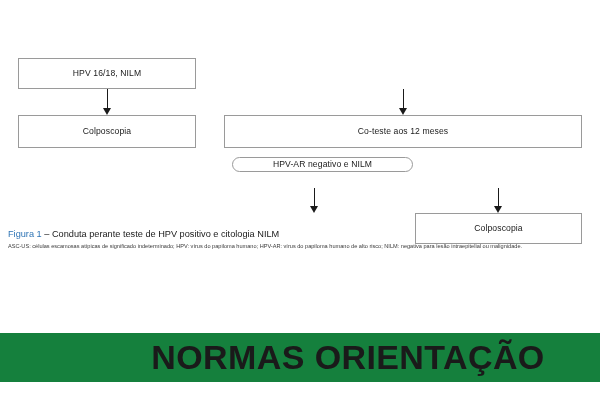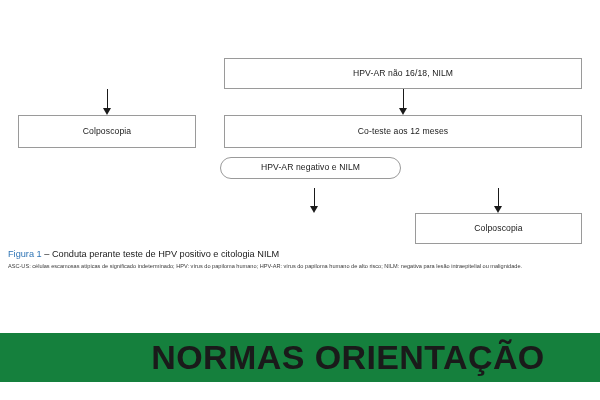--- a/index.html
+++ b/index.html
@@ -47,21 +47,21 @@
   }
 
   
   .n-hpv1618      { left: 18px;  top: 58px;  width: 178px; height: 31px; }
   .n-colpo-left   { left: 18px;  top: 115px; width: 178px; height: 33px; }
 
   
   .n-hpvar-nao    { left: 224px; top: 58px;  width: 358px; height: 31px; }
   .n-coteste      { left: 224px; top: 115px; width: 358px; height: 33px; align-items: center; }
 
-  .n-neg-nilm     { left: 220px; top: 157px; width: 181px; height: 22px; border-radius: 15px; }
+  .n-neg-nilm     { left: 232px; top: 157px; width: 181px; height: 15px; border-radius: 15px; }
   .n-pos-ascus    { left: 415px; top: 157px; width: 167px; height: 31px; }
 
   .n-rastreio     { left: 224px; top: 213px; width: 181px; height: 31px; }
   .n-colpo-right  { left: 415px; top: 213px; width: 167px; height: 31px; }
 
   
   .arrow {
     position: absolute;
     width: 11px;
   }
@@ -94,21 +94,21 @@
   .a-mid1   .head  { top: 18px; }
 
   .a-mid2   { left: 493px; top: 188px; }
   .a-mid2   .shaft { height: 18px; }
   .a-mid2   .head  { top: 18px; }
 
   
   #caption {
     position: absolute;
     left: 8px;
-    top: 249px;
+    top: 229px;
     width: 586px;
   }
   .cap-title {
     font-size: 9.2px;
     line-height: 11.5px;
     color: #1a1a1a;
     white-space: nowrap;
   }
   .cap-title .fig-label {
     color: #2e74b5;
@@ -142,33 +142,33 @@
     white-space: nowrap;
   }
 </style>
 </head>
 <body>
 
 <div id="slide">
 
   <div id="flowchart">
 
+    <div class="node n-hpv1618">
+      <span>HPV 16/18, NILM</span>
+    </div>
 
     <div class="arrow a-left">
       <div class="shaft"></div>
       <div class="head"></div>
     </div>
 
     <div class="node n-colpo-left">
       <span>Colposcopia</span>
     </div>
 
-    <div class="node n-hpvar-nao">
-      <span>HPV-AR não 16/18, NILM</span>
-    </div>
 
     <div class="arrow a-right">
       <div class="shaft"></div>
       <div class="head"></div>
     </div>
 
     <div class="node n-coteste">
       <span>Co-teste aos 12 meses</span>
     </div>
 

